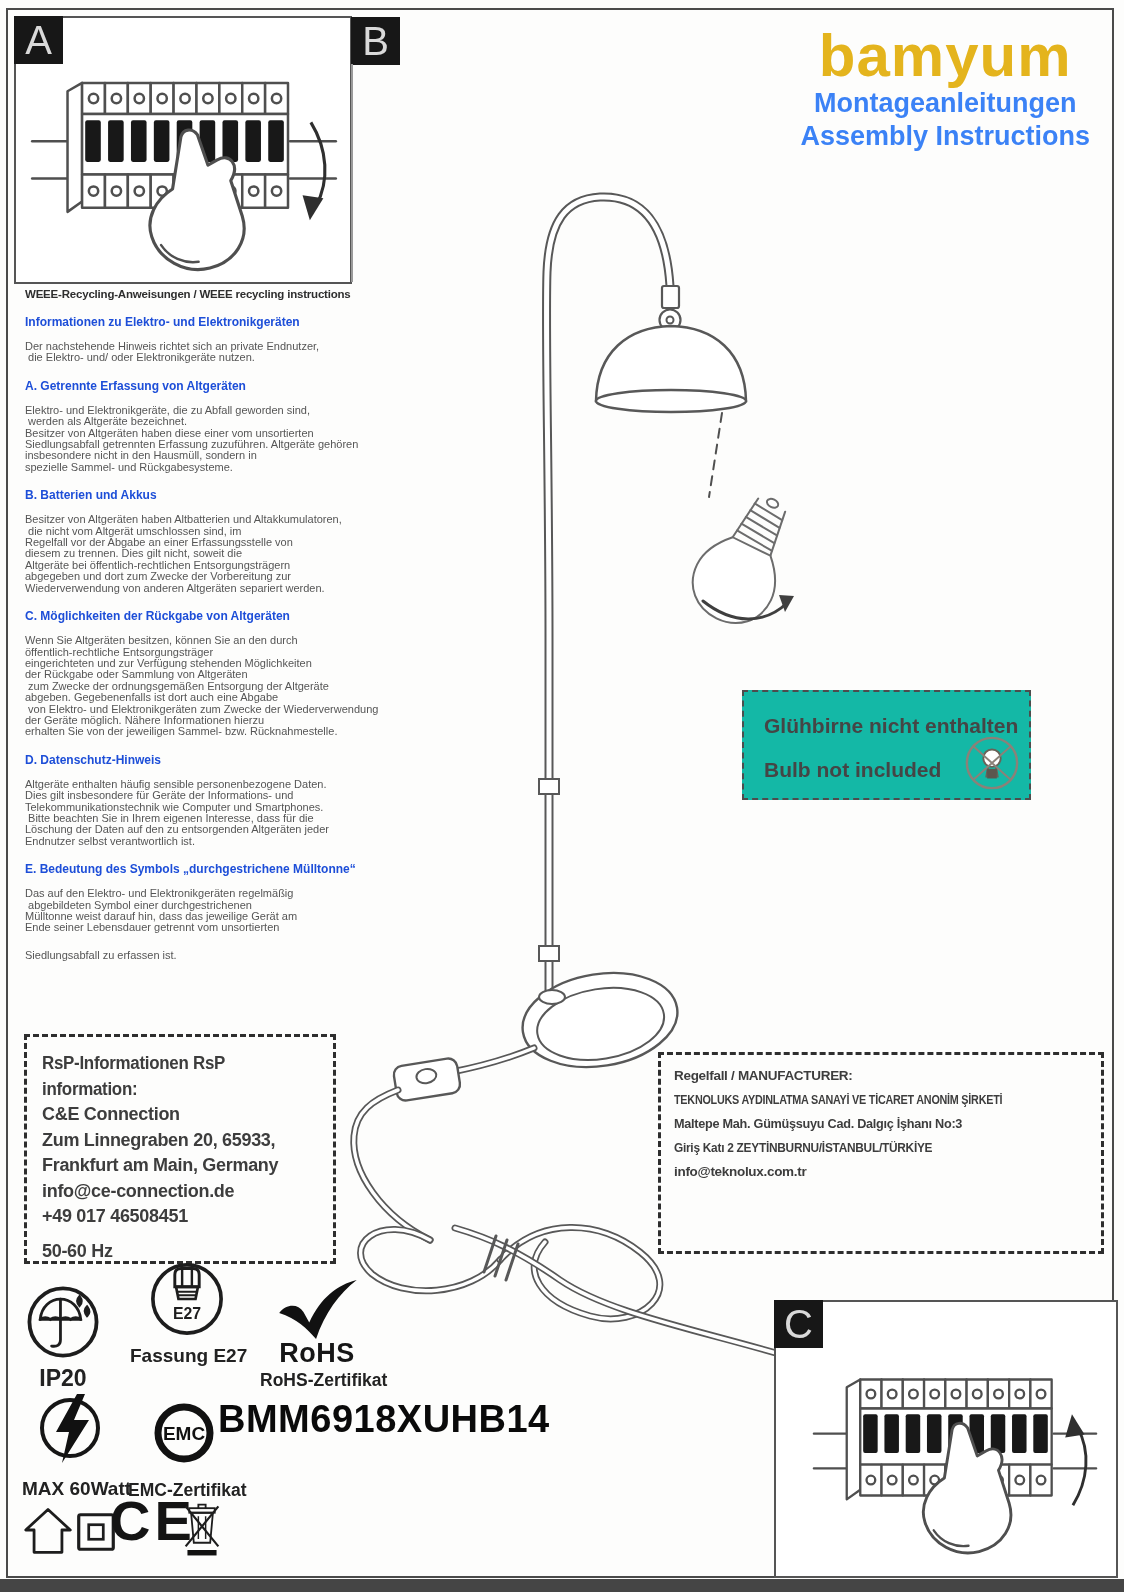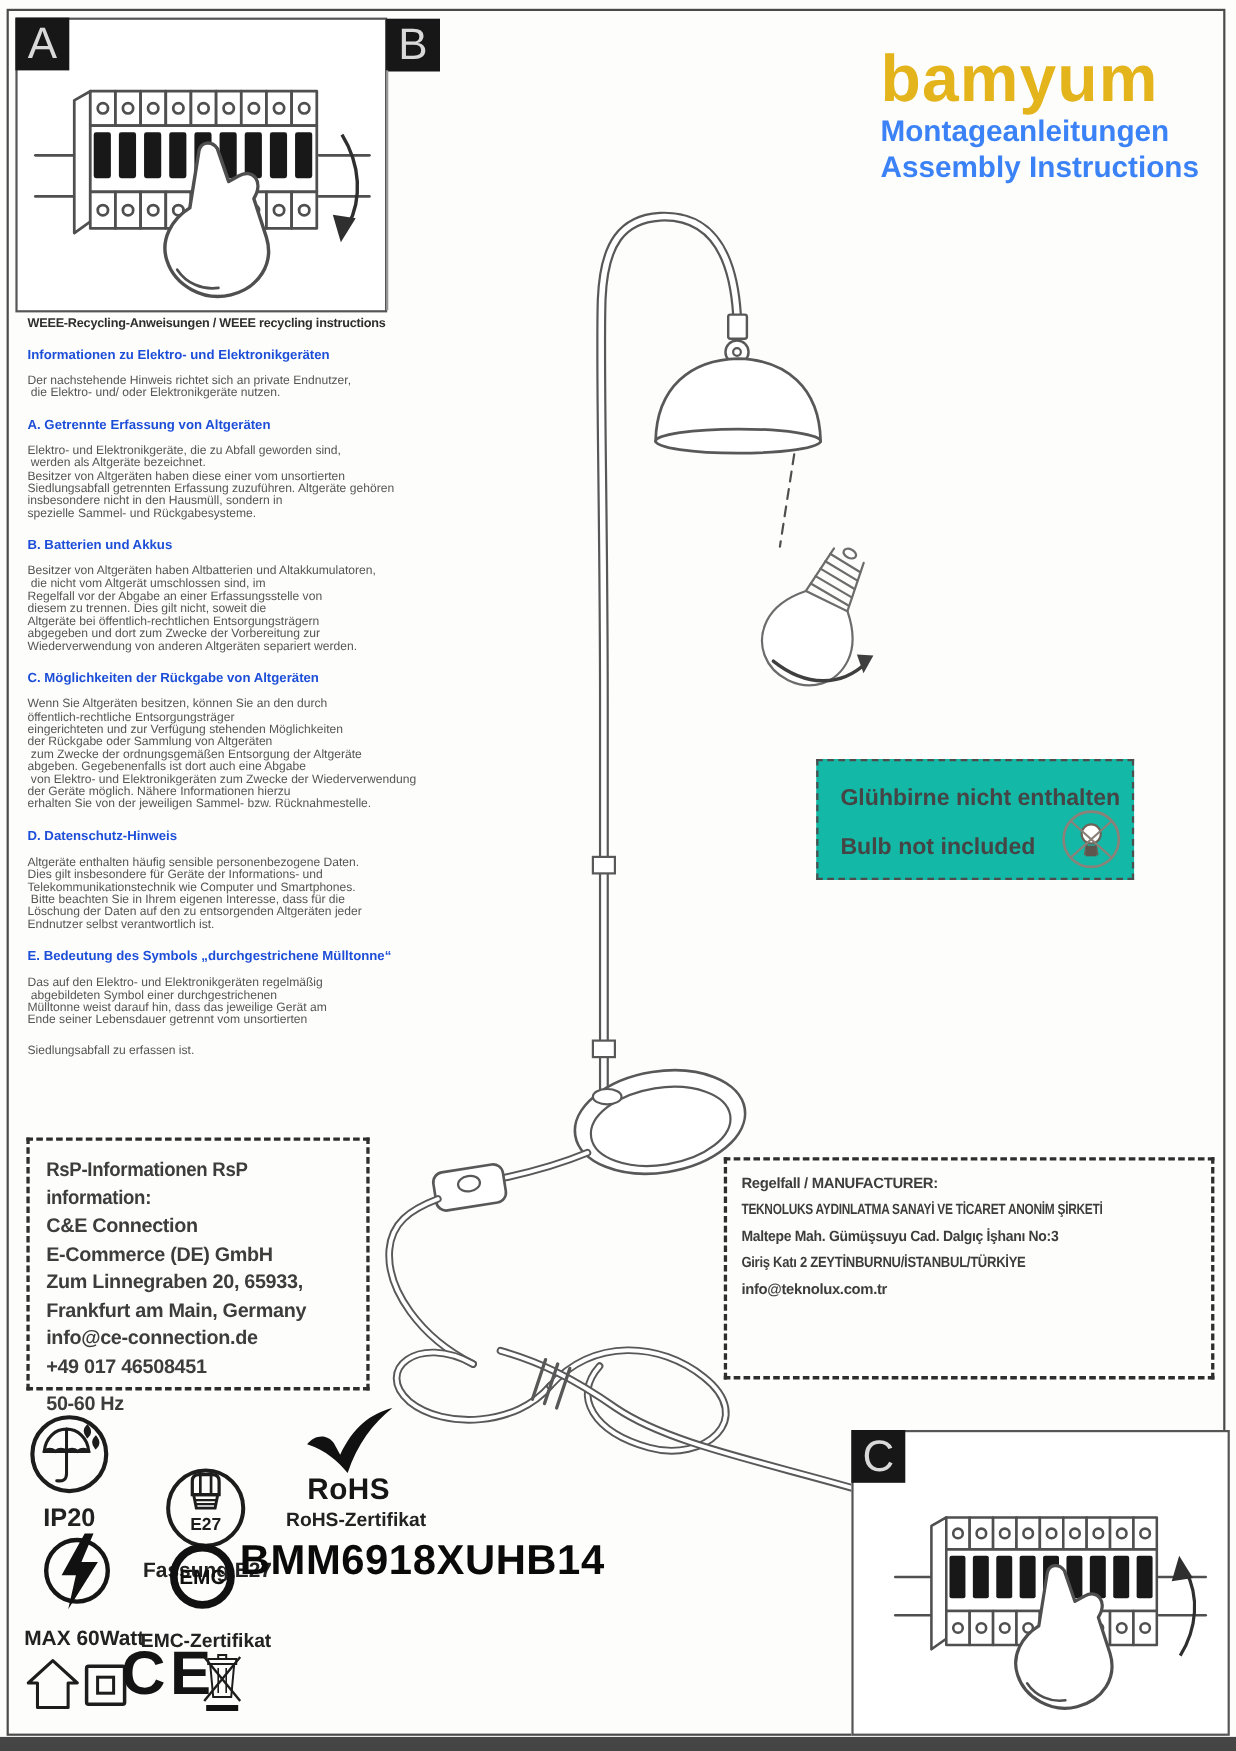--- a/index.html
+++ b/index.html
@@ -10,21 +10,21 @@
   
   .panel-a{position:absolute;left:14px;top:16px;width:334px;height:264px;border:2px solid #555;background:#fff;}
   .panel-label{position:absolute;left:-2px;top:-2px;width:49px;height:48px;background:#171717;color:#d9d9d9;
     display:flex;align-items:center;justify-content:center;font-size:40px;font-weight:300;}
   .panel-b-label{position:absolute;left:351px;top:17px;width:49px;height:48px;background:#171717;color:#d9d9d9;
     display:flex;align-items:center;justify-content:center;font-size:40px;font-weight:300;}
   .panel-b-line{position:absolute;left:351px;top:64px;width:2px;height:218px;background:#9a9a9a;}
   .panel-c{position:absolute;left:774px;top:1300px;width:340px;height:274px;border:2px solid #555;background:#fff;}
 
   
-  .brand{position:absolute;right:34px;top:40px;text-align:left;}
+  .brand{position:absolute;right:34px;top:24px;text-align:center;}
   .brand-logo{font-size:60px;font-weight:800;letter-spacing:1px;line-height:1.05;}
   .brand-sub{font-size:27px;font-weight:700;color:#3b82f6;line-height:1.22;}
 
   
   .weee{position:absolute;left:25px;top:288px;width:418px;color:#555;}
   .weee-title{font-size:11.5px;font-weight:700;letter-spacing:-0.2px;color:#2e2e2e;margin:0;}
   .weee-h{font-size:12px;font-weight:700;color:#1d4ed8;margin:15px 0 12px;}
   .weee-p{font-size:11px;line-height:11.4px;white-space:pre-wrap;margin:0;}
   .weee-last{margin-top:16px;}
 
@@ -42,21 +42,21 @@
   .sqA{transform:scaleX(.8);transform-origin:0 50%;}
   .sqB{transform:scaleX(.88);transform-origin:0 50%;}
   .sqC{transform:scaleX(.94);transform-origin:0 50%;}
   .made-in{margin-top:24px;}
 
   
   .badge{position:absolute;text-align:center;color:#1d1d1d;}
   .badge .lbl{font-weight:700;color:#222;}
   .ip20{left:22px;top:1284px;width:82px;}
   .ip20 .lbl{font-size:23px;margin-top:1px;}
-  .e27{left:130px;top:1332px;width:114px;}
+  .e27{left:130px;top:1260px;width:114px;}
   .e27 .lbl{font-size:19px;margin-top:3px;white-space:nowrap;}
   .rohs{left:260px;top:1278px;width:114px;}
   .rohs-word{font-size:27px;font-weight:800;color:#161616;margin-top:-6px;letter-spacing:0.5px;}
   .rohs .lbl{font-size:17.5px;margin-top:1px;white-space:nowrap;}
   .bolt{left:22px;top:1390px;width:96px;}
   .bolt .lbl{font-size:19px;margin-top:8px;white-space:nowrap;}
   .emc{left:128px;top:1402px;width:112px;}
   .emc .lbl{font-size:17.5px;margin-top:12px;white-space:nowrap;}
   .product-code{position:absolute;left:218px;top:1398px;font-size:38px;font-weight:800;color:#0a0a0a;letter-spacing:0.5px;}
   .ce-mark{position:absolute;left:110px;top:1488px;font-size:56px;font-weight:700;letter-spacing:4px;color:#141414;}
@@ -279,21 +279,20 @@
       <circle cx="30" cy="25" r="9" fill="#fff" stroke="#6a6257" stroke-width="2"></circle>
       <path d="M26,33 L24,45 M34,33 L36,45" stroke="#6a6257" stroke-width="2" fill="none"></path>
       <rect x="25" y="36" width="10" height="10" fill="#5c564e"></rect>
       <path d="M11,13 L49,47 M49,13 L11,47" stroke="#8b8178" stroke-width="2"></path>
     </svg>
   </div>
 
   <div class="rsp-box">
     <div class="sqC">RsP-Informationen RsP information:</div>
     <div>C&amp;E Connection</div>
-    <div>E-Commerce (DE) GmbH</div>
     <div>Zum Linnegraben 20, 65933,</div>
     <div>Frankfurt am Main, Germany</div>
     <div>info@ce-connection.de</div>
     <div>+49 017 46508451</div>
     <div class="rsp-gap"></div>
     <div>50-60 Hz</div>
   </div>
 
   <div class="mfr-box">
     <div>Regelfall / MANUFACTURER:</div>

